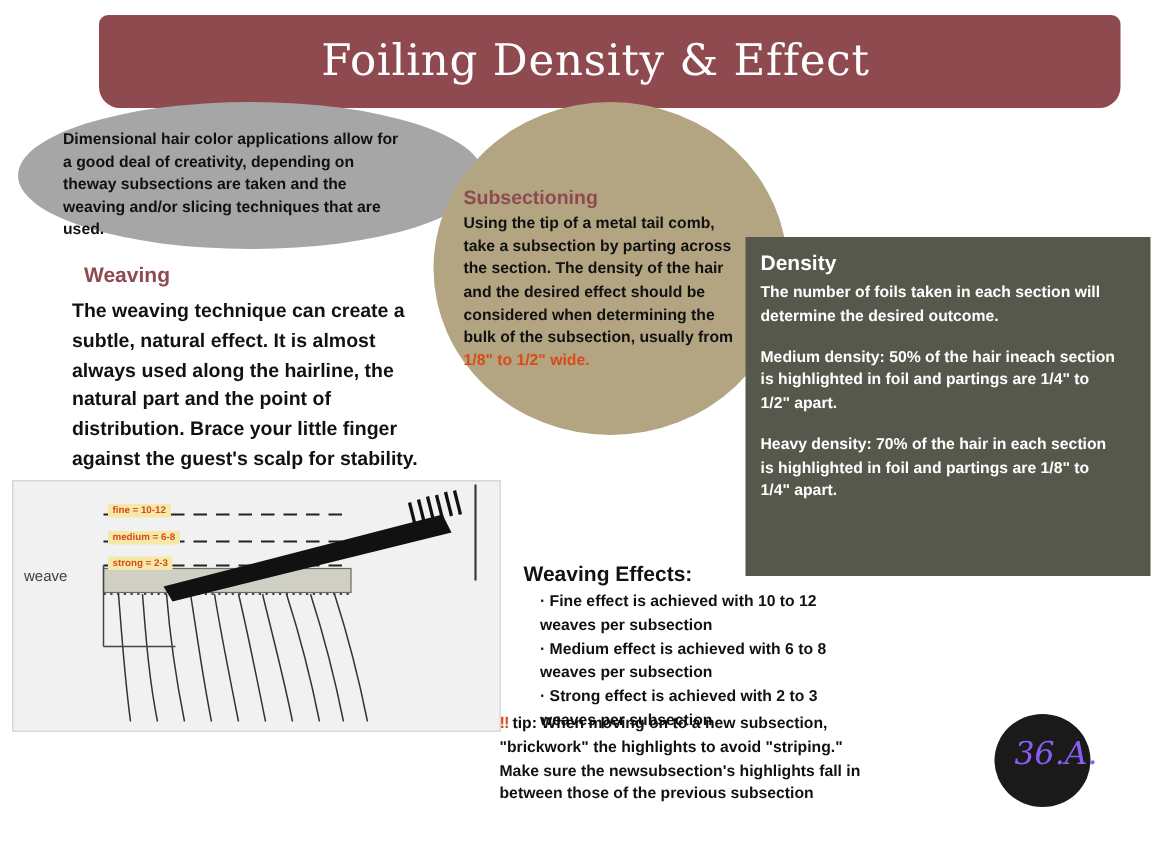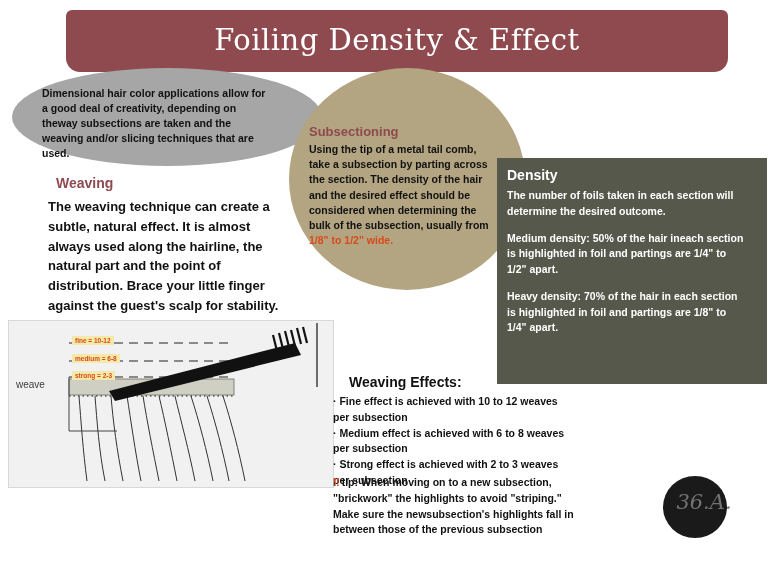--- a/index.html
+++ b/index.html
@@ -23,20 +23,21 @@
 
   
   #title-banner {
     position: absolute;
     left: 66px;
     top: 10px;
     width: 662px;
     height: 62px;
     background: #8e4a4f;
     border-radius: 6px 6px 14px 14px;
+    padding-left: 19px;
   }
   #title-text {
     position: absolute;
     left: 0;
     top: 0;
     width: 662px;
     height: 62px;
     line-height: 60px;
     text-align: center;
     color: #ffffff;
@@ -194,21 +195,21 @@
   #effects-body {
     position: absolute;
     left: 333px;
     top: 394px;
     width: 240px;
     font-size: 10.5px;
     font-weight: bold;
     line-height: 1.5;
     color: #111111;
   }
-  #effects-body p { margin: 0; }
+  #effects-body p { margin: 0; padding-left: 27px; }
 
   #tip-block {
     position: absolute;
     left: 333px;
     top: 474px;
     width: 246px;
     font-size: 10.5px;
     font-weight: bold;
     line-height: 1.5;
     color: #111111;
@@ -238,21 +239,21 @@
   }
   #logo-text {
     position: absolute;
     left: 6px;
     top: 14px;
     width: 70px;
     text-align: center;
     font-family: "DejaVu Serif", serif;
     font-style: italic;
     font-size: 21px;
-    color: #737373;
+    color: #8b5cf6;
     white-space: nowrap;
   }
 </style>
 </head>
 <body>
 
 <div id="page">
 
   <div id="title-banner">
     <div id="title-text">Foiling Density &amp; Effect</div>

